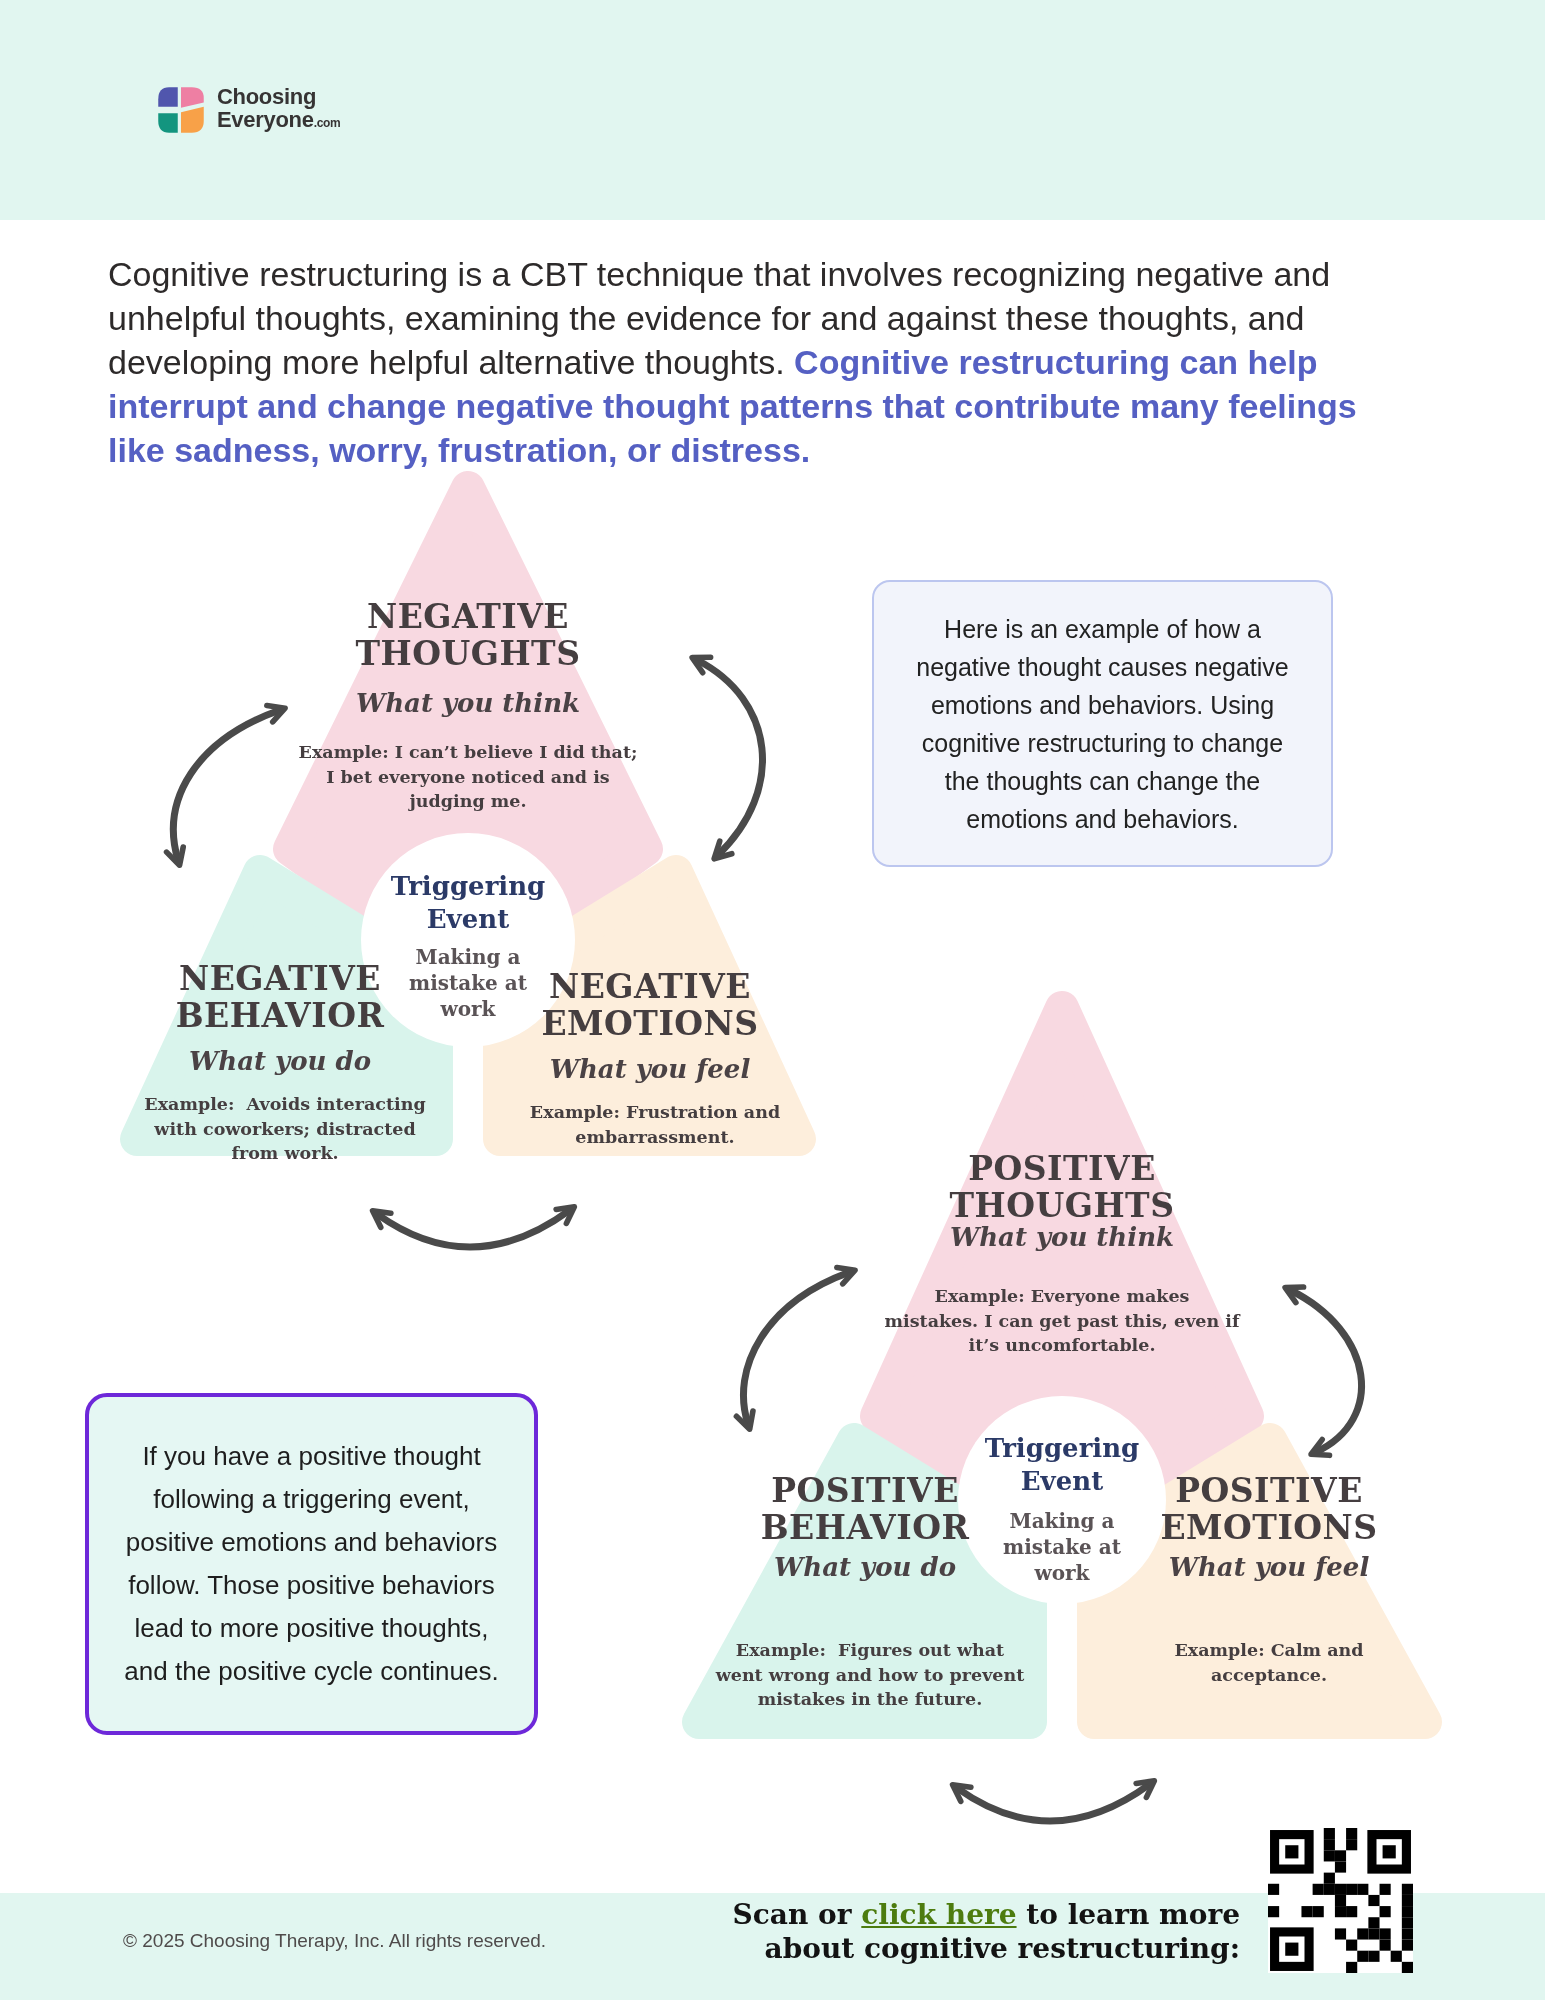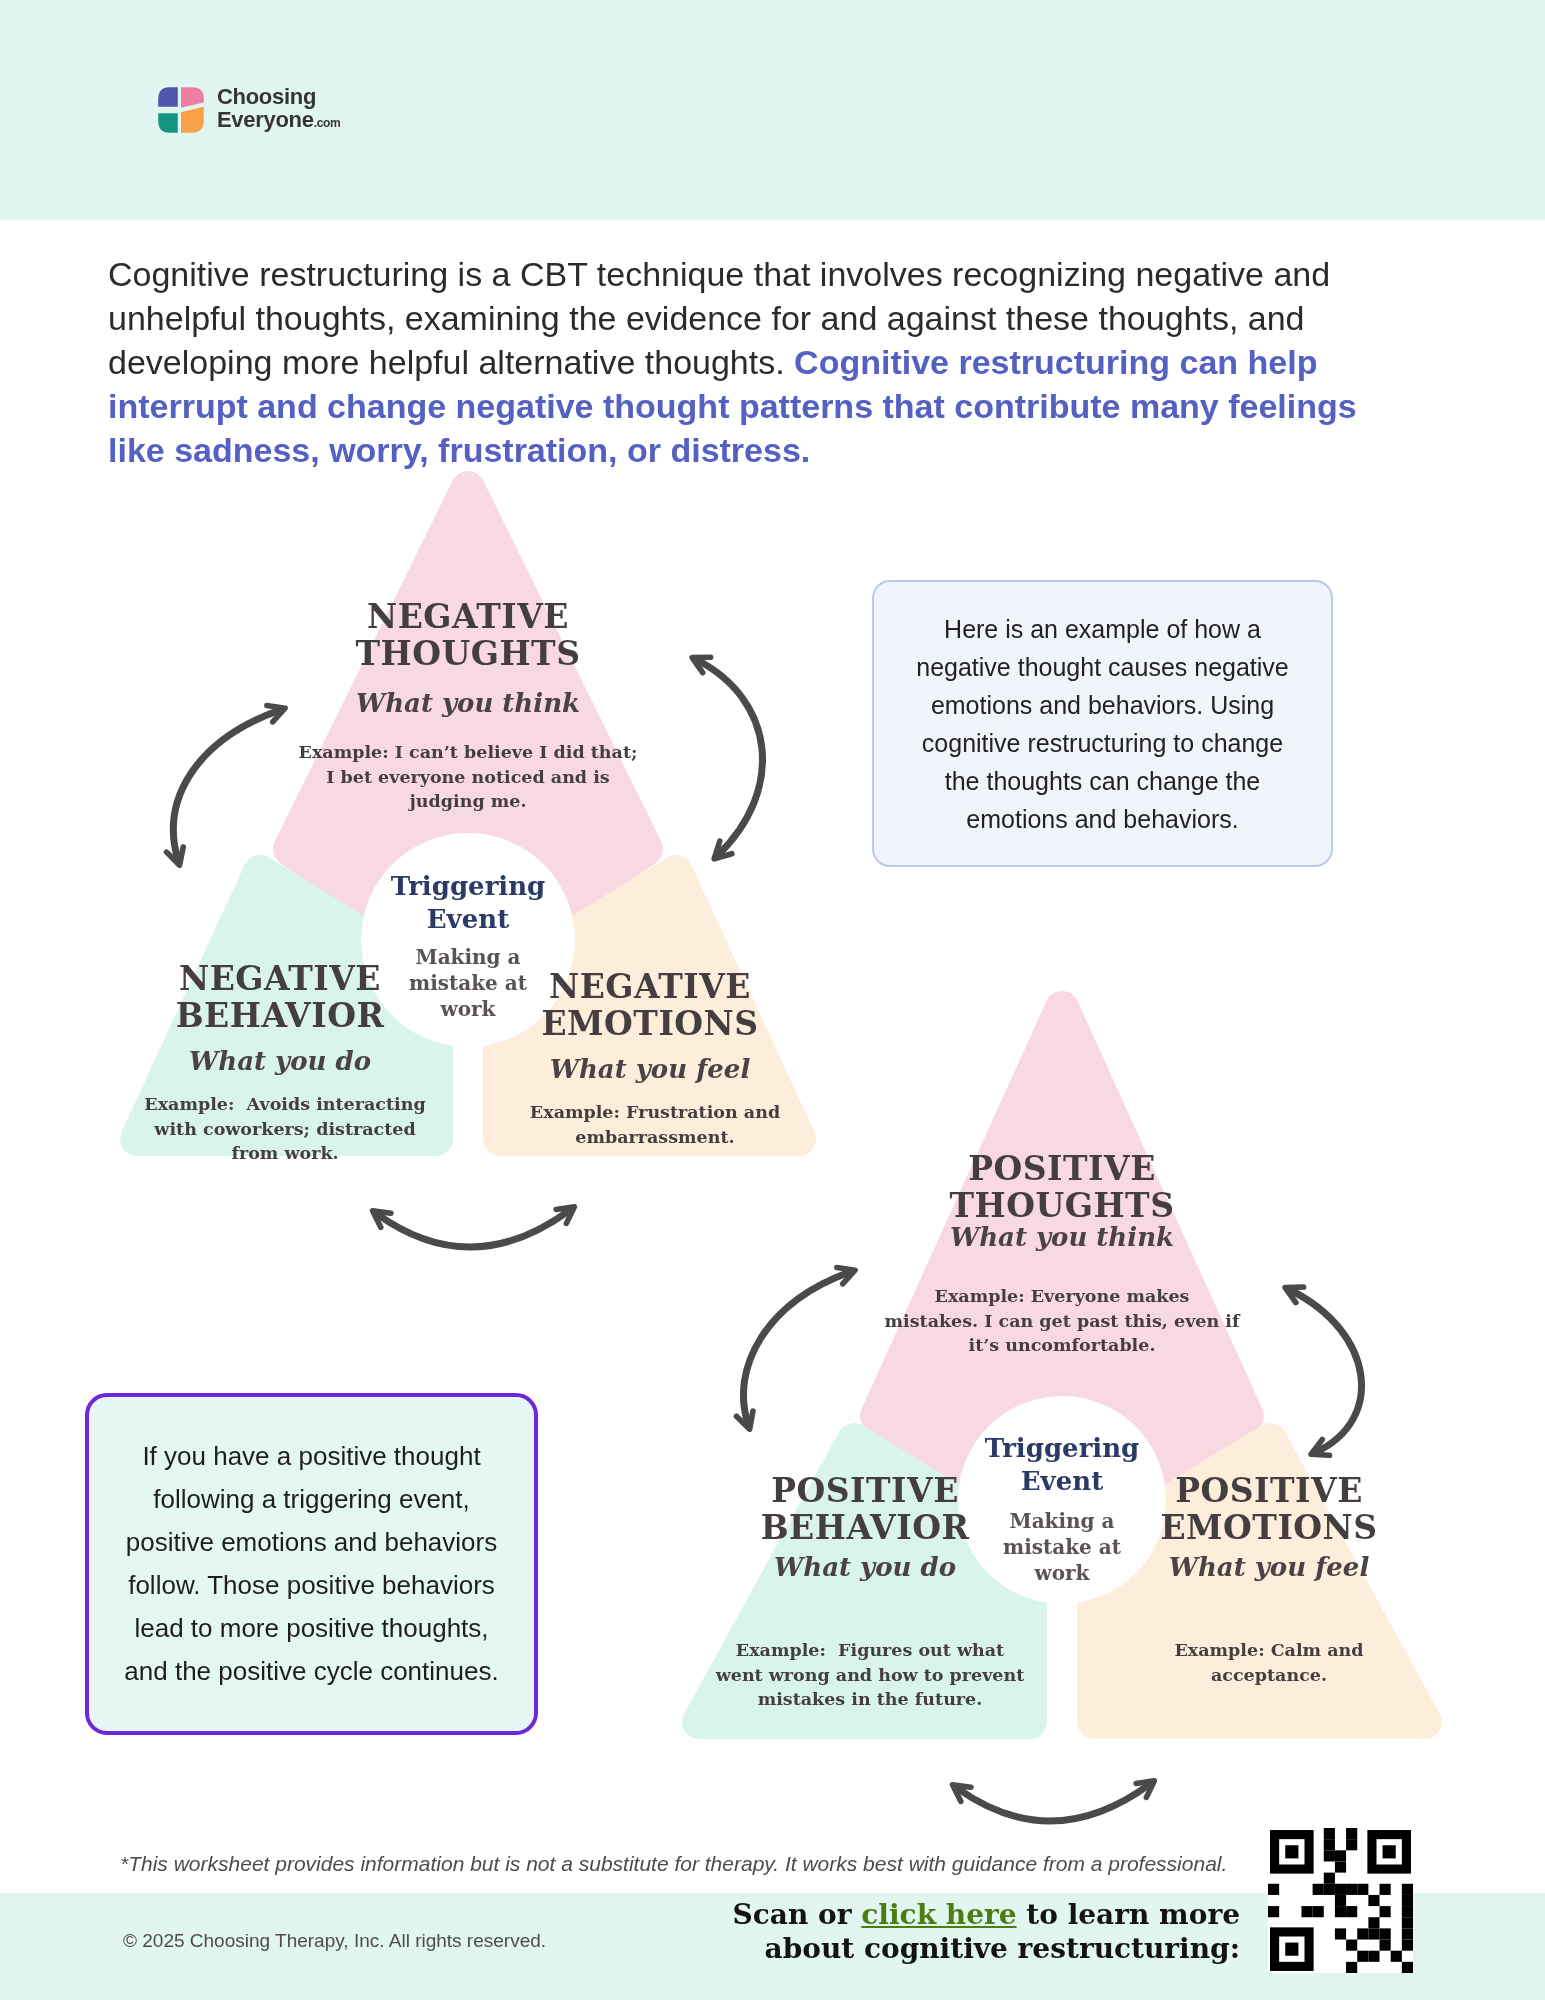--- a/index.html
+++ b/index.html
@@ -141,21 +141,20 @@
   <div class="abs ctr tri-sub" style="left:705px;top:1552px;width:320px;">What you do</div>
   <div class="abs ml ctr tri-ex" style="left:690px;top:1638px;width:360px;">Example:  Figures out what
 went wrong and how to prevent
 mistakes in the future.</div>
   <div class="abs ml ctr tri-title" style="left:1109px;top:1472px;width:320px;">POSITIVE
 EMOTIONS</div>
   <div class="abs ctr tri-sub" style="left:1109px;top:1552px;width:320px;">What you feel</div>
   <div class="abs ml ctr tri-ex" style="left:1089px;top:1638px;width:360px;">Example: Calm and
 acceptance.</div>
 
-  <div class="abs" id="disclaimer">*This worksheet provides information but is not a substitute for therapy. It works best with guidance from a professional.</div>
   <div class="abs" id="footer-band"></div>
   <div class="abs" id="copyright">© 2025 Choosing Therapy, Inc. All rights reserved.</div>
   <div class="abs" id="scan-block"><span>Scan or </span><span class="lnk">click here</span><span> to learn more</span><br><span>about cognitive restructuring:</span></div>
 
   <svg class="abs" style="left:1268px;top:1828px;" width="145" height="145" viewBox="0 0 143 143">
     <rect x="0" y="0" width="143" height="143" fill="#ffffff"></rect>
     <g id="qr-modules" fill="#000000">
         <rect x="55" y="0" width="11" height="11"></rect>
         <rect x="77" y="0" width="11" height="11"></rect>
         <rect x="55" y="11" width="11" height="11"></rect>

